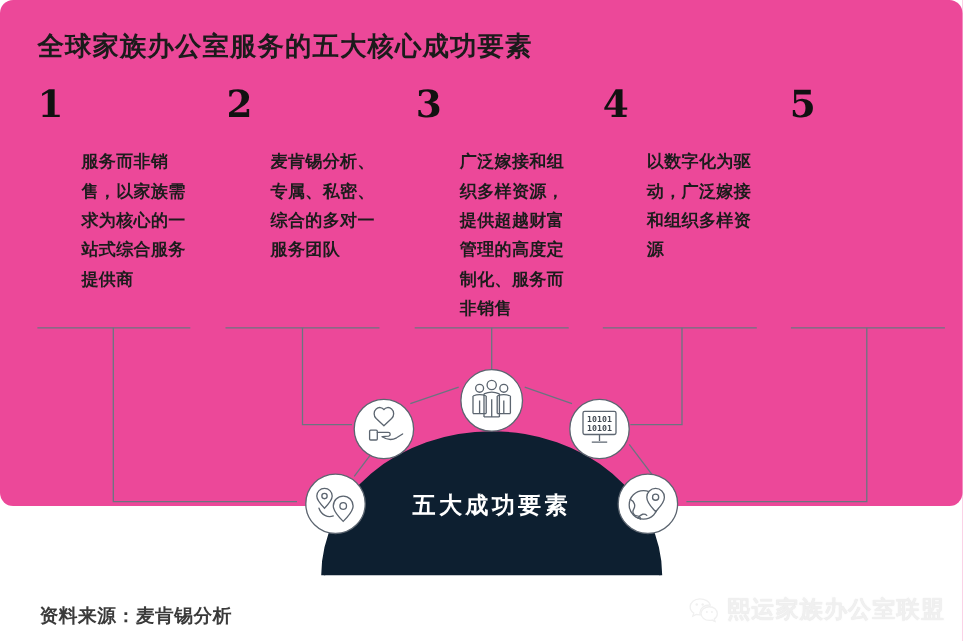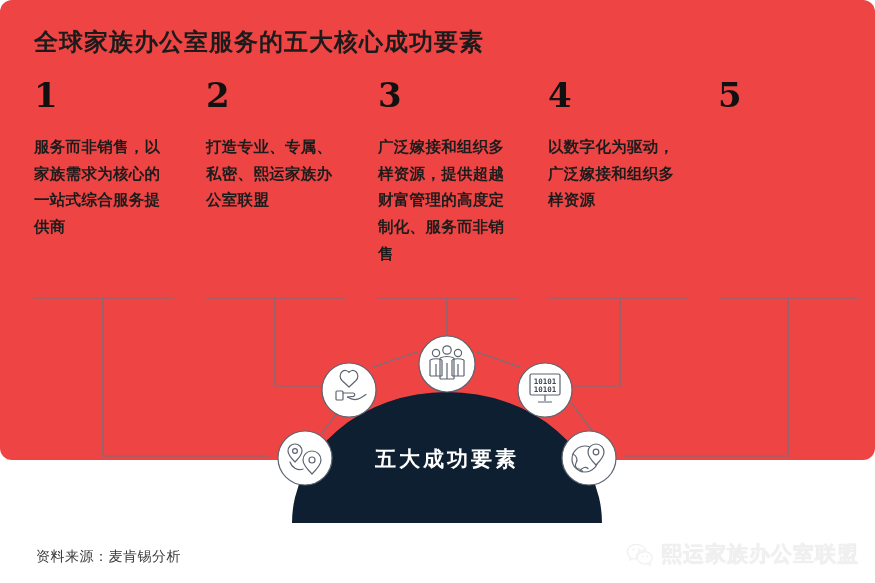--- a/index.html
+++ b/index.html
@@ -14,21 +14,21 @@
     overflow: hidden;
     font-family: "DejaVu Sans", "Liberation Sans", sans-serif;
     color: #1a1a1a;
     position: relative;
   }
 
   #page {
     position: relative;
     width: 875px;
     height: 460px;
-    background: #ef4444;
+    background: #ec4899;
     border-radius: 12px;
   }
 
   
   .title {
     position: absolute;
     left: 34px;
     top: 26px;
     font-size: 24px;
     font-weight: 700;
@@ -57,20 +57,21 @@
     color: #111;
     font-family: "DejaVu Serif", "Liberation Serif", serif;
     margin-bottom: 22px;
   }
   .col-text {
     font-size: 15.5px;
     line-height: 1.72;
     color: #1c1c1c;
     font-weight: 600;
     letter-spacing: 0.3px;
+    margin-left: 40px;
   }
 
   .col-1 { left: 34px;  width: 140px; }
   .col-2 { left: 206px; width: 140px; }
   .col-3 { left: 378px; width: 142px; }
   .col-4 { left: 548px; width: 142px; }
   .col-5 { left: 718px; width: 140px; }
 
   
   .diagram {
@@ -82,22 +83,22 @@
   }
   .diagram svg {
     display: block;
   }
 
   
   .source {
     position: absolute;
     left: 36px;
     top: 548px;
-    font-size: 14px;
-    font-weight: 400;
+    font-size: 17px;
+    font-weight: 700;
     color: #3a3a3a;
     letter-spacing: 0.5px;
   }
 
   .watermark {
     position: absolute;
     right: 16px;
     top: 540px;
     display: flex;
     align-items: center;
@@ -123,21 +124,21 @@
 
   <div class="columns">
 
     <div class="col col-1">
       <div class="col-num">1</div>
       <div class="col-text">服务而非销售，以家族需求为核心的一站式综合服务提供商</div>
     </div>
 
     <div class="col col-2">
       <div class="col-num">2</div>
-      <div class="col-text">打造专业、专属、私密、熙运家族办公室联盟</div>
+      <div class="col-text">麦肯锡分析、专属、私密、综合的多对一服务团队</div>
     </div>
 
     <div class="col col-3">
       <div class="col-num">3</div>
       <div class="col-text">广泛嫁接和组织多样资源，提供超越财富管理的高度定制化、服务而非销售</div>
     </div>
 
     <div class="col col-4">
       <div class="col-num">4</div>
       <div class="col-text">以数字化为驱动，广泛嫁接和组织多样资源</div>

